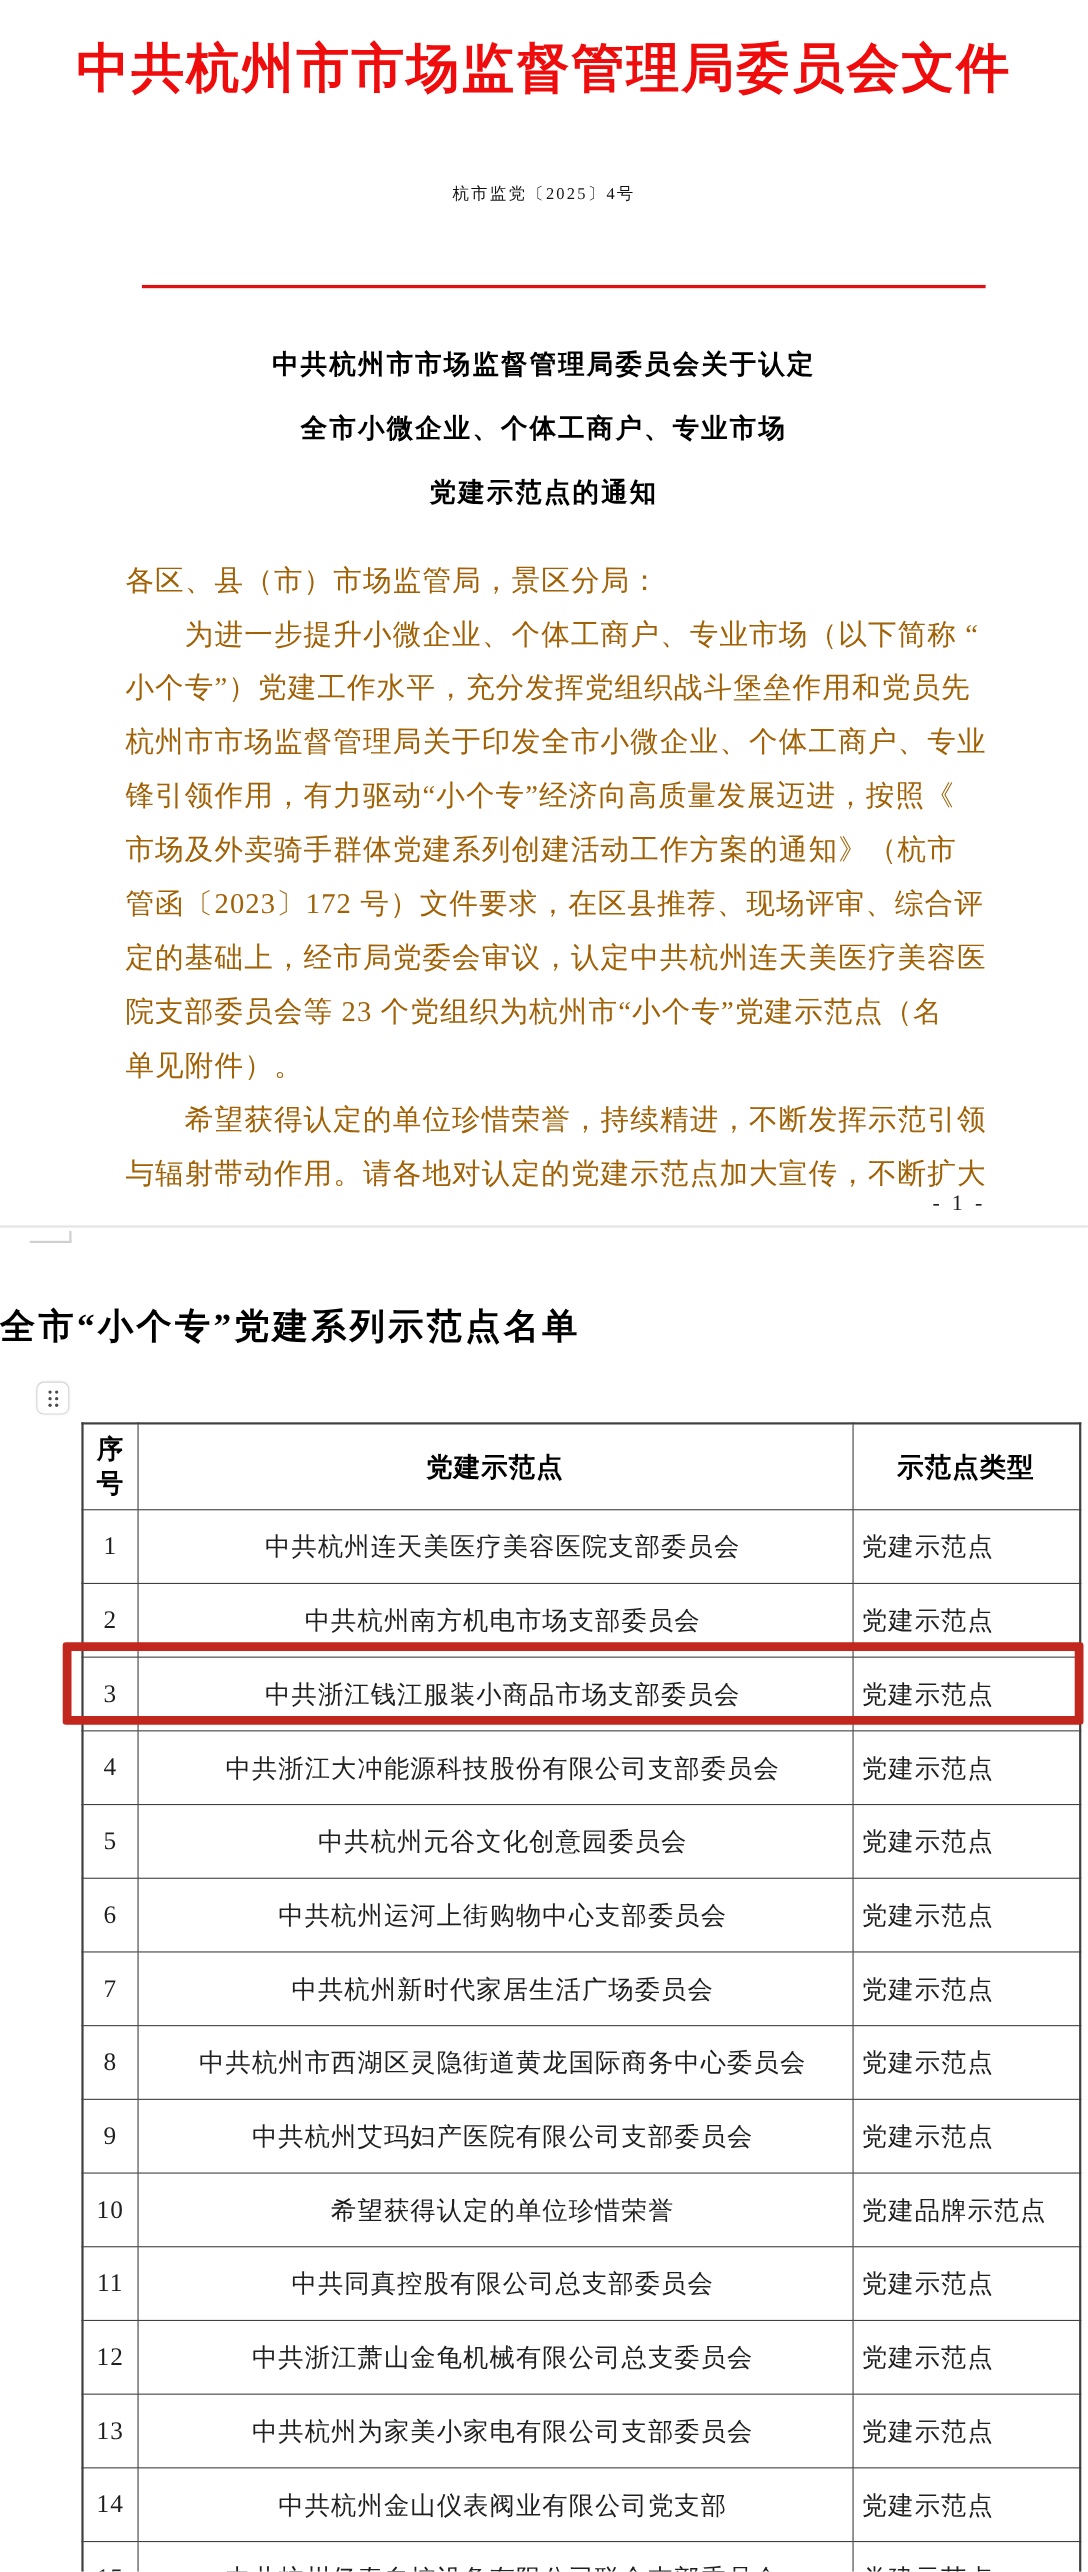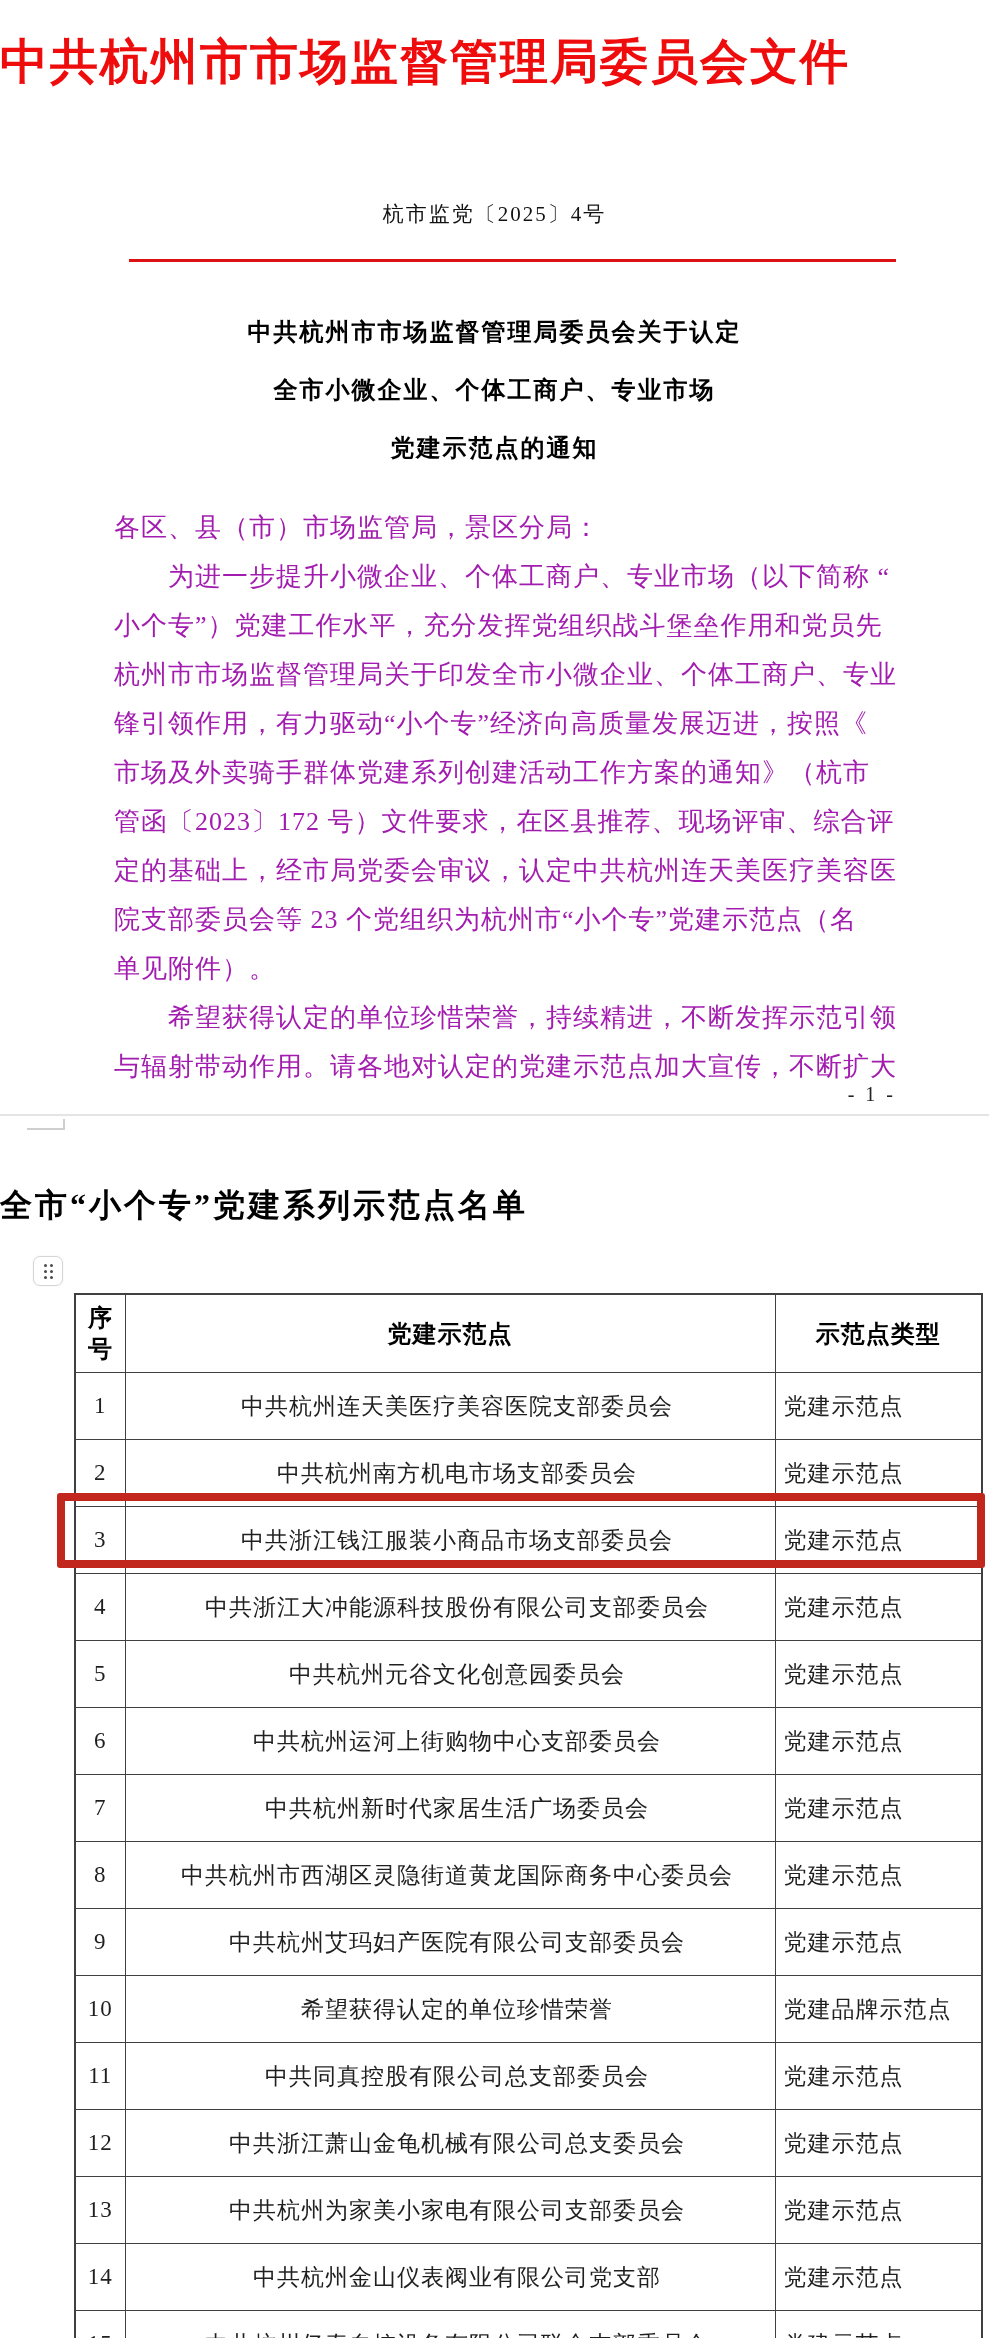--- a/index.html
+++ b/index.html
@@ -1,27 +1,27 @@
 <!DOCTYPE html>
 <html><head>
 <meta charset="utf-8">
 <style>
   html,body{margin:0;padding:0;background:#fff;}
   .screen{position:relative;width:989px;height:2338px;background:#ffffff;overflow:hidden;
           font-family:"Liberation Serif","DejaVu Serif",serif;color:#1c1c1c;}
   
-  .org-header{position:absolute;top:30px;left:0;width:100%;
+  .org-header{position:absolute;top:30px;left:0;width:100%;text-align:center;
               font-size:48px;font-weight:bold;color:#ee0c0c;letter-spacing:2px;white-space:nowrap;}
-  .doc-number{position:absolute;top:200px;left:0;width:100%;text-align:center;
-              font-size:21px;letter-spacing:2px;color:#111;}
+  .doc-number{position:absolute;top:167px;left:0;width:100%;text-align:center;
+              font-size:15px;letter-spacing:2px;color:#111;}
   .red-rule{position:absolute;top:259px;left:129px;width:767px;height:3px;background:#dd1111;}
   .doc-title{position:absolute;top:303px;left:0;width:100%;text-align:center;
              font-weight:bold;font-size:24px;line-height:58px;letter-spacing:2px;color:#000;}
   .body-block{position:absolute;top:503px;left:114px;width:784px;
-              font-size:26px;line-height:49px;letter-spacing:1px;color:#a21caf;}
+              font-size:26px;line-height:49px;letter-spacing:1px;color:#a16207;}
   .body-line{white-space:pre;height:49px;}
   .page-num{position:absolute;top:1083px;right:93px;font-size:20px;letter-spacing:3px;color:#222;}
   
   .page-sep{position:absolute;top:1114px;left:0;width:989px;height:2px;background:#e4e4e4;}
   .corner-mark{position:absolute;left:27px;top:1119px;width:36px;height:9px;
                border-bottom:2px solid #cfcfcf;border-right:2px solid #cfcfcf;}
   
   .list-title{position:absolute;top:1184px;left:0;width:100%;
               font-size:32px;font-weight:bold;letter-spacing:3px;color:#000;}
   .drag-handle{position:absolute;left:33px;top:1256px;width:30px;height:30px;box-sizing:border-box;

